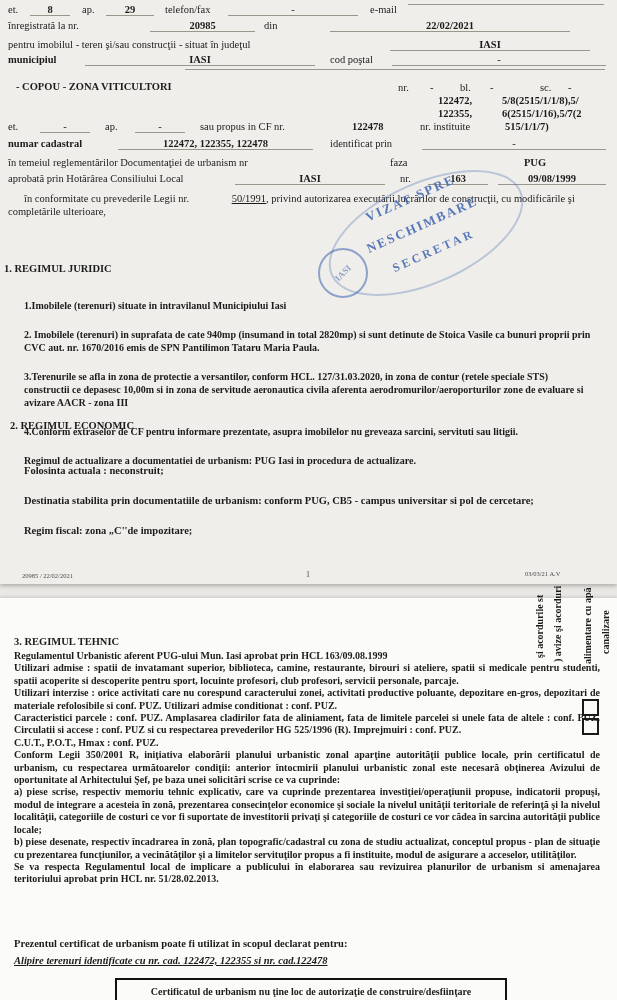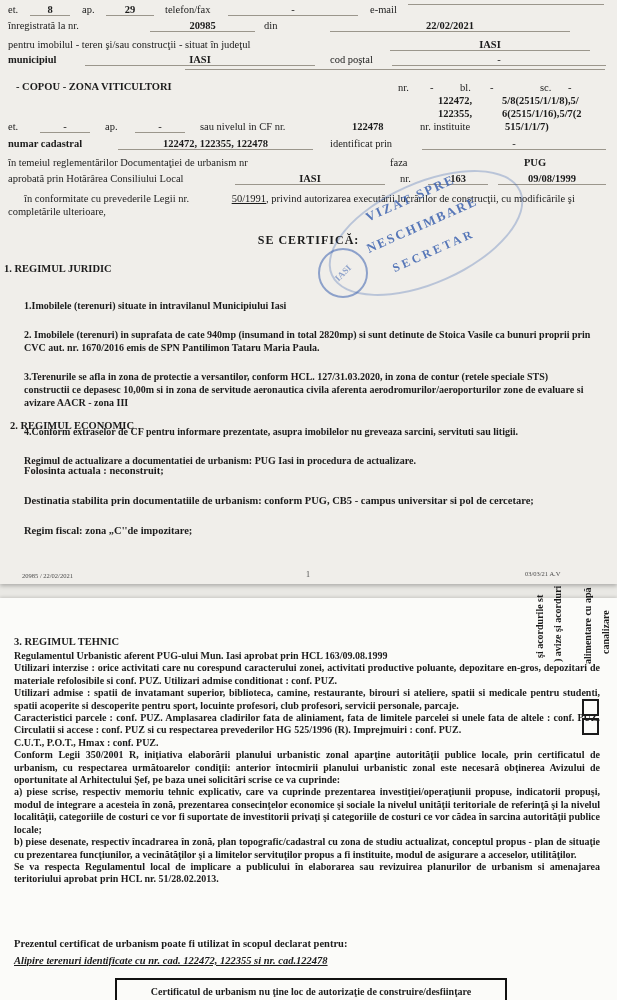--- a/index.html
+++ b/index.html
@@ -89,21 +89,21 @@
 
   <span class="a b cen" style="left:420px;top:95px;width:70px;">122472,</span>
   <span class="a b cen" style="left:420px;top:108px;width:70px;">122355,</span>
   <span class="a b" style="left:502px;top:95px;">5/8(2515/1/1/8),5/</span>
   <span class="a b" style="left:502px;top:108px;">6(2515/1/16),5/7(2</span>
 
   <span class="a" style="left:8px;top:121px;">et.</span>
   <span class="a u" style="left:40px;top:121px;width:50px;">-</span>
   <span class="a" style="left:105px;top:121px;">ap.</span>
   <span class="a u" style="left:135px;top:121px;width:50px;">-</span>
-  <span class="a" style="left:200px;top:121px;">sau nivelul in CF nr.</span>
+  <span class="a" style="left:200px;top:121px;">sau propus in CF nr.</span>
   <span class="a b" style="left:352px;top:121px;">122478</span>
   <span class="a" style="left:420px;top:121px;">nr. instituite</span>
   <span class="a b" style="left:505px;top:121px;">515/1/1/7)</span>
 
   <span class="a b" style="left:8px;top:138px;">numar cadastral</span>
   <span class="a b u" style="left:118px;top:138px;width:195px;">122472, 122355, 122478</span>
   <span class="a" style="left:330px;top:138px;">identificat prin</span>
   <span class="a u" style="left:422px;top:138px;width:184px;">-</span>
 
   <span class="a" style="left:8px;top:157px;">în temeiul reglementărilor Documentaţiei de urbanism nr</span>
@@ -111,21 +111,20 @@
   <span class="a b cen" style="left:470px;top:157px;width:130px;">PUG</span>
 
   <span class="a" style="left:8px;top:173px;">aprobată prin Hotărârea Consiliului Local</span>
   <span class="a b u" style="left:235px;top:173px;width:150px;">IASI</span>
   <span class="a" style="left:400px;top:173px;">nr.</span>
   <span class="a b u" style="left:428px;top:173px;width:60px;">163</span>
   <span class="a b u" style="left:498px;top:173px;width:108px;">09/08/1999</span>
 
   <div class="para" style="left:8px;top:192px;width:600px;text-indent:16px;font-size:10.5px;"><span>în conformitate cu prevederile Legii nr. </span><span style="text-decoration:underline;padding-left:40px;">50/1991</span><span>, privind autorizarea executării lucrărilor de construcţii, cu modificările şi completările ulterioare,</span></div>
 
-  <div class="a b" style="left:0;top:233px;width:617px;text-align:center;font-size:12px;letter-spacing:1px;">SE CERTIFICĂ:</div>
 
   <div class="stamp-oval"></div>
   <div class="stamp" style="color:#3d63b0;">
     <div>VIZAT SPRE</div>
     <div class="s2">NESCHIMBARE</div>
     <div class="s3">SECRETAR</div>
   </div>
   <div class="seal">
     <span>IASI</span>
   </div>
@@ -149,22 +148,22 @@
   <span class="a footer" style="left:22px;top:572px;">20985 / 22/02/2021</span>
   <span class="a footer" style="left:306px;top:570px;font-size:8px;">1</span>
   <span class="a footer" style="left:525px;top:570px;">03/03/21 A.V</span>
 </div>
 
 <div class="page page2">
 
   <div class="a b" style="left:14px;top:38px;">3. REGIMUL TEHNIC</div>
   <div class="tehnic-paras">
     <p>Regulamentul Urbanistic aferent PUG-ului Mun. Iasi aprobat prin HCL 163/09.08.1999</p>
+    <p>Utilizari admise : spatii de invatamant superior, biblioteca, camine, restaurante, birouri si ateliere, spatii si medicale pentru studenti, spatii acoperite si descoperite pentru sport, locuinte profesori, club profesori, servicii personale, parcaje.</p>
     <p>Utilizari interzise : orice activitati care nu corespund caracterului zonei, activitati productive poluante, depozitare en-gros, depozitari de materiale refolosibile si conf. PUZ. Utilizari admise conditionat : conf. PUZ.</p>
-    <p>Utilizari admise : spatii de invatamant superior, biblioteca, camine, restaurante, birouri si ateliere, spatii si medicale pentru studenti, spatii acoperite si descoperite pentru sport, locuinte profesori, club profesori, servicii personale, parcaje.</p>
     <p>Caracteristici parcele : conf. PUZ. Amplasarea cladirilor fata de aliniament, fata de limitele parcelei si unele fata de altele : conf. PUZ. Circulatii si accese : conf. PUZ si cu respectarea prevederilor HG 525/1996 (R). Imprejmuiri : conf. PUZ.</p>
     <p>C.U.T., P.O.T., Hmax : conf. PUZ.</p>
     <p>Conform Legii 350/2001 R, iniţiativa elaborării planului urbanistic zonal aparţine autorităţii publice locale, prin certificatul de urbanism, cu respectarea următoarelor condiţii: anterior întocmirii planului urbanistic zonal este necesară obţinerea Avizului de oportunitate al Arhitectului Şef, pe baza unei solicitări scrise ce va cuprinde:</p>
     <p>a) piese scrise, respectiv memoriu tehnic explicativ, care va cuprinde prezentarea investiţiei/operaţiunii propuse, indicatorii propuşi, modul de integrare a acesteia în zonă, prezentarea consecinţelor economice şi sociale la nivelul unităţii teritoriale de referinţă şi la nivelul localităţii, categoriile de costuri ce vor fi suportate de investitorii privaţi şi categoriile de costuri ce vor cădea în sarcina autorităţii publice locale;</p>
     <p>b) piese desenate, respectiv încadrarea în zonă, plan topografic/cadastral cu zona de studiu actualizat, conceptul propus - plan de situaţie cu prezentarea funcţiunilor, a vecinătăţilor şi a limitelor servituţilor propus a fi instituite, modul de asigurare a acceselor, utilităţilor.</p>
     <p>Se va respecta Regulamentul local de implicare a publicului în elaborarea sau revizuirea planurilor de urbanism si amenajarea teritoriului aprobat prin HCL nr. 51/28.02.2013.</p>
   </div>
 
   <div class="a b" style="left:14px;top:340px;font-size:10.5px;">Prezentul certificat de urbanism poate fi utilizat în scopul declarat pentru:</div>
   <div class="a b" style="left:14px;top:357px;font-size:10.5px;font-style:italic;text-decoration:underline;">Alipire terenuri identificate cu nr. cad. 122472, 122355 si nr. cad.122478</div>

